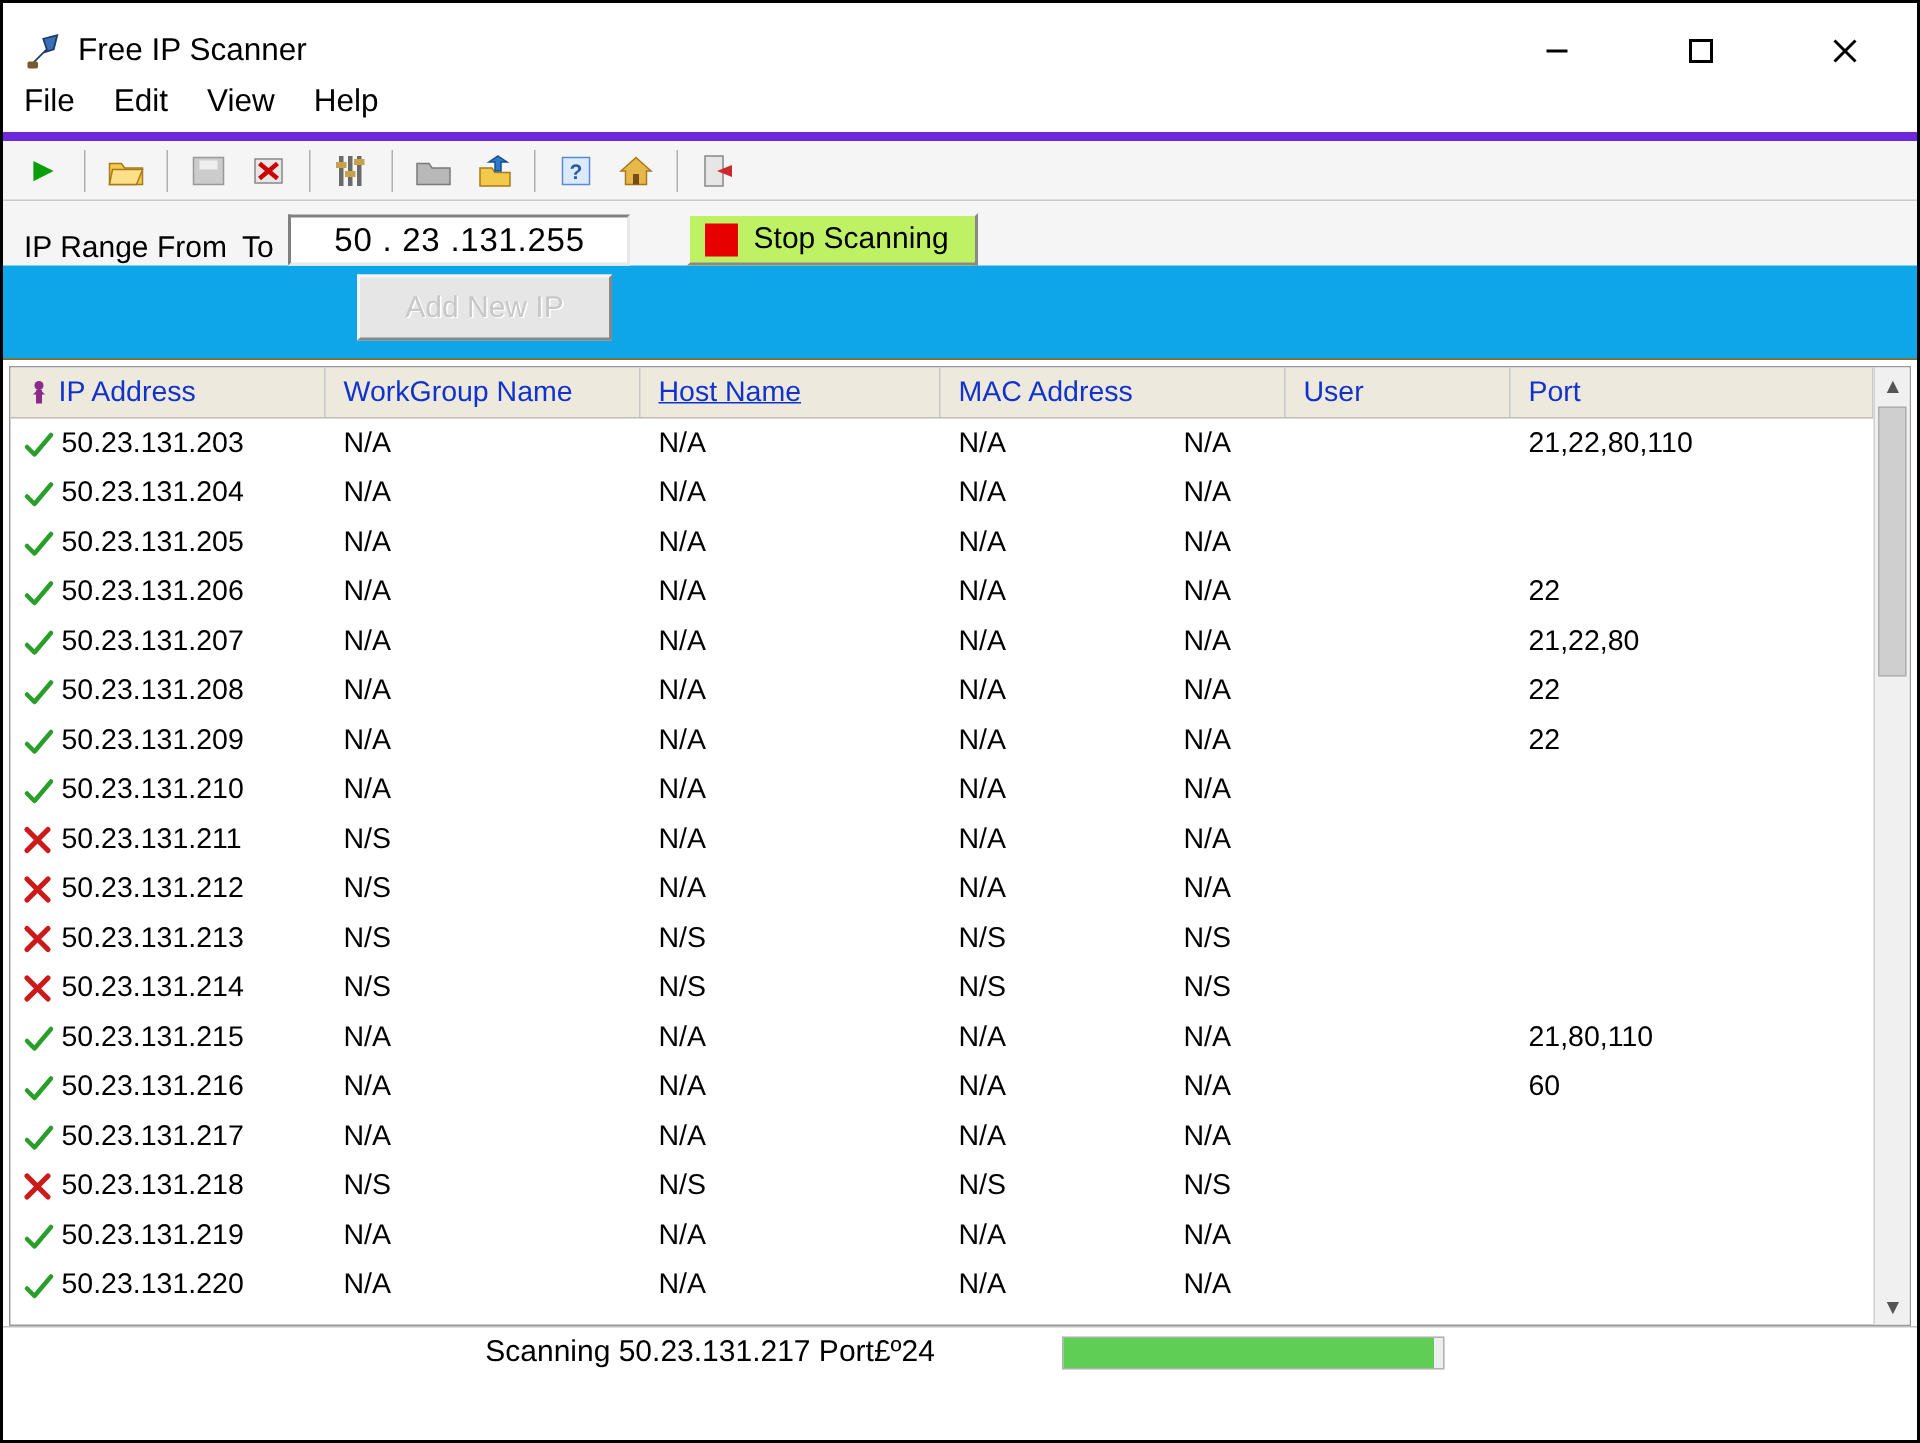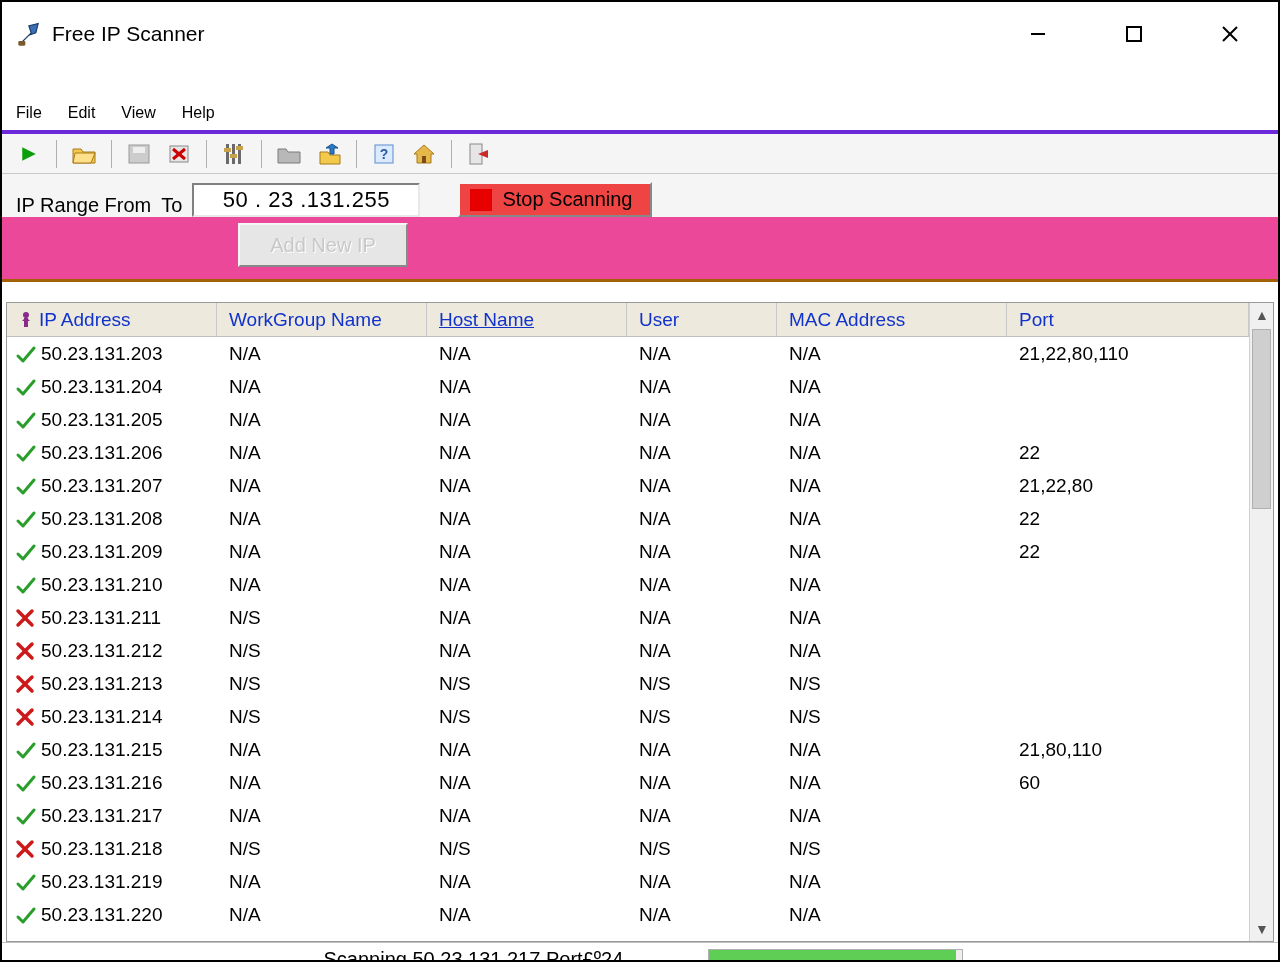--- a/index.html
+++ b/index.html
@@ -23,23 +23,22 @@
   }
   .titlebar .app-icon { width: 28px; height: 28px; margin-right: 8px; }
   .titlebar .title { font-size: 21px; }
   .titlebar .spacer { flex: 1; }
   .win-controls { display: flex; gap: 60px; padding-right: 18px; }
   .win-btn { width: 36px; height: 36px; display: flex; align-items: center; justify-content: center; font-size: 22px; }
   .menubar {
     display: flex;
     gap: 26px;
     padding: 6px 14px 8px 14px;
-    font-size: 16px;
-    border-bottom: 4px solid #6d28d9;
-    margin-top: 48px;
+    font-size: 21px;
+    border-bottom: 6px solid #6d28d9;
   }
   .menubar .menu-item { cursor: default; }
   .toolbar {
     display: flex;
     align-items: center;
     height: 40px;
     padding: 0 10px;
     border-bottom: 1px solid #c9c9c9;
     background: #f5f5f5;
     gap: 6px;
@@ -65,53 +64,53 @@
     border-right: 2px solid #e8e8e8;
     border-bottom: 2px solid #e8e8e8;
     background: #fff;
     text-align: center;
     line-height: 30px;
   }
   .stop-btn {
     display: flex;
     align-items: center;
     gap: 10px;
-    background: #ef4444;
+    background: #bef264;
     border-top: 2px solid #f6f6f6;
     border-left: 2px solid #f6f6f6;
     border-right: 2px solid #888;
     border-bottom: 2px solid #888;
     padding: 4px 18px 4px 10px;
     font-size: 20px;
     margin-left: 28px;
   }
   .stop-sq { width: 22px; height: 22px; background: #e60000; }
   .addip-row {
-    background: #ec4899;
+    background: #0ea5e9;
     padding: 6px 0 12px 236px;
-    border-bottom: 3px solid #a16207;
+    border-bottom: 1px solid #a16207;
   }
   .addip-btn {
     width: 170px; height: 44px;
     background: #e6e6e6;
     border-top: 2px solid #f6f6f6;
     border-left: 2px solid #f6f6f6;
     border-right: 2px solid #888;
     border-bottom: 2px solid #888;
     color: #c8c8c8;
     font-size: 20px;
     text-align: center;
     line-height: 40px;
     text-shadow: 1px 1px 0 #fff;
   }
   .list-area {
     height: 640px;
     display: flex;
     border: 1px solid #999;
-    margin: 20px 4px 0 4px;
+    margin: 4px 4px 0 4px;
   }
   .list-body { flex: 1; overflow: hidden; }
   .headers {
     display: flex;
     background: #ede9dc;
     border-bottom: 1px solid #bfbfbf;
     height: 34px;
     align-items: center;
     font-size: 19px;
     color: #1133cc;
@@ -318,22 +317,22 @@
           <svg width="14" height="18" viewBox="0 0 14 18">
               <circle cx="7" cy="4" r="3" fill="#8a2a8a"></circle>
               <rect x="5" y="7" width="4" height="9" fill="#8a2a8a"></rect>
               <polygon points="3,10 7,6 11,10" fill="#8a2a8a"></polygon>
             </svg>
         </span>
         <span>IP Address</span>
       </div>
       <div class="hcell wg">WorkGroup Name</div>
       <div class="hcell hn">Host Name</div>
+      <div class="hcell mac">MAC Address</div>
       <div class="hcell us">User</div>
-      <div class="hcell mac">MAC Address</div>
       <div class="hcell port">Port</div>
     </div>
     <div class="rows" id="rows-container">
         <div class="row">
           <div class="cell ip">
             <span class="status-icon"><svg width="22" height="22" viewBox="0 0 22 22">
                 <path d="M3 12 L8 17 L19 4" fill="none" stroke="#2a9e2a" stroke-width="3" stroke-linecap="round" stroke-linejoin="round"></path>
               </svg></span>
             <span>50.23.131.203</span>
           </div>

